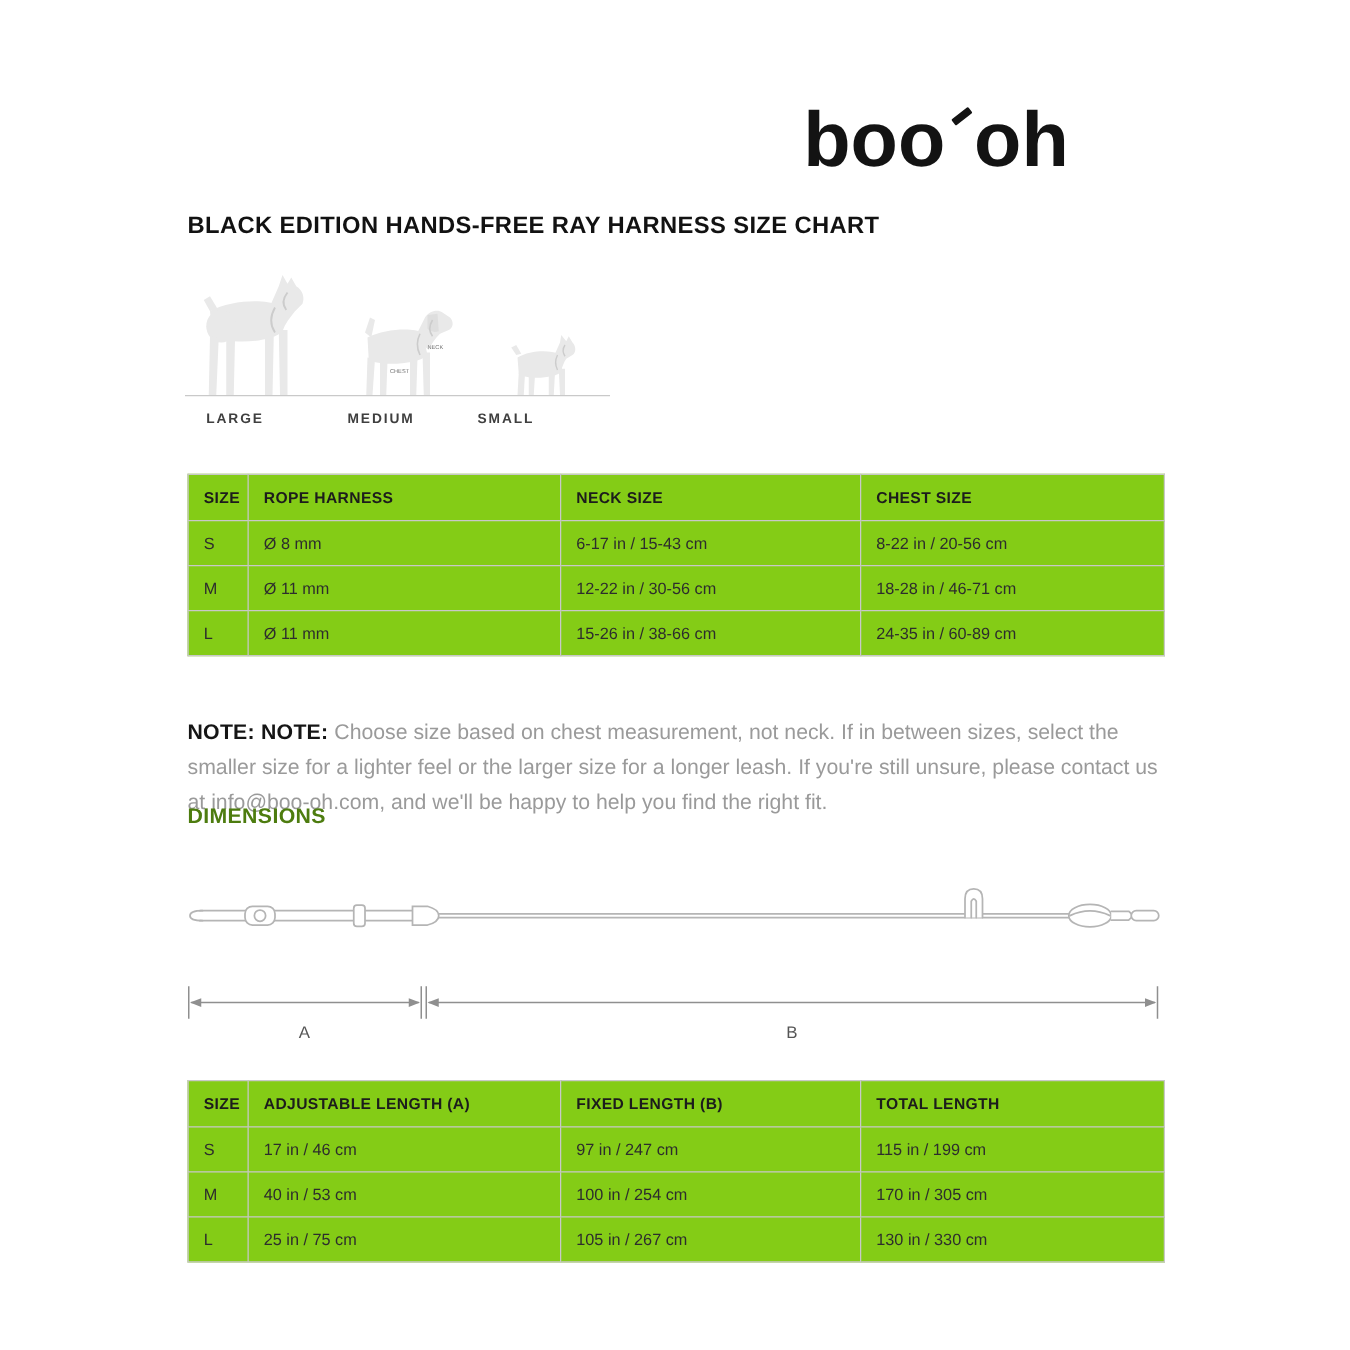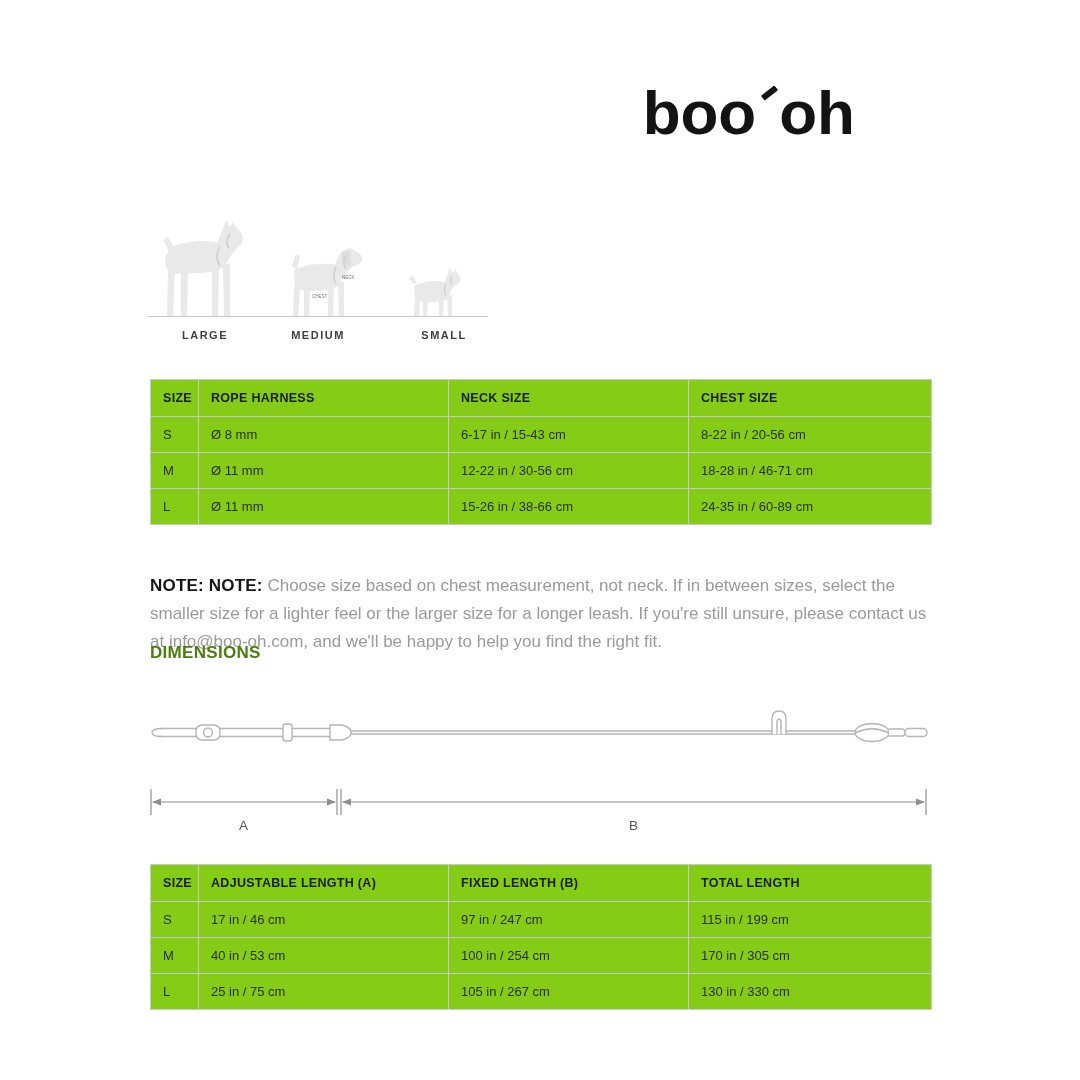--- a/index.html
+++ b/index.html
@@ -18,23 +18,23 @@
   .dims-title{position:absolute;left:150px;top:643px;font-size:17px;font-weight:700;
         letter-spacing:.3px;color:#4d7c0f;}
 
   
   .dogs{position:absolute;left:150px;top:215px;width:345px;height:135px;}
   .dogs svg{position:absolute;}
   .dog-large{left:10px;top:4px;}
   .dog-medium{left:136px;top:31px;}
   .dog-small{left:258px;top:53px;}
   .ground-line{position:absolute;left:-2px;top:101px;width:340px;border-top:1.5px solid #c9c9c9;}
-  .dog-label{position:absolute;top:114px;width:80px;text-align:center;font-size:11px;
+  .dog-label{position:absolute;top:114px;width:80px;font-size:11px;
         font-weight:700;letter-spacing:1.5px;color:#3f3f3f;}
-  .dog-label.l1{left:15px;} .dog-label.l2{left:128px;} .dog-label.l3{left:254px;}
+  .dog-label.l1{left:15px;} .dog-label.l2{left:128px;} .dog-label.l3{left:232px;}
 
   
   .spec-table{position:absolute;left:150px;border-collapse:collapse;table-layout:fixed;
         width:781px;background:#84cc16;}
   .table-harness{top:379px;} .table-dims{top:864px;}
   .spec-table th,.spec-table td{border:1px solid #c8c8c8;text-align:left;vertical-align:middle;
         padding:0 6px 0 12px;white-space:nowrap;overflow:hidden;}
   .spec-table th{height:36px;font-size:12.5px;font-weight:700;letter-spacing:.3px;color:#1c1c1c;}
   .spec-table td{height:35px;font-size:13px;color:#2d2d2d;}
   .col-size{width:48px;} .col-a{width:250px;} .col-b{width:240px;} .col-c{width:243px;}
@@ -53,20 +53,21 @@
 </style>
 </head>
 <body>
 
 <div class="page">
 
   <div class="logo">
     <span>boo</span><span class="logo-accent"></span><span>oh</span>
   </div>
 
+  <div class="chart-title">BLACK EDITION HANDS-FREE RAY HARNESS SIZE CHART</div>
 
   <div class="dogs">
     <svg class="dog-large" width="100" height="97" viewBox="0 0 100 97">
       <g fill="#e9e9e9">
         <polygon points="8,30 3,21 8,18 14,28"></polygon>
         <path d="M8,30 C24,21 52,20 62,25 L66,46 C58,55 24,57 10,50 Z"></path>
         <ellipse cx="17" cy="42" rx="12" ry="13"></ellipse>
         <polygon points="8,50 15,51 13,97 7,97"></polygon>
         <polygon points="21,53 28,53 27,97 21,97"></polygon>
         <polygon points="52,50 59,50 58,97 52,97"></polygon>

